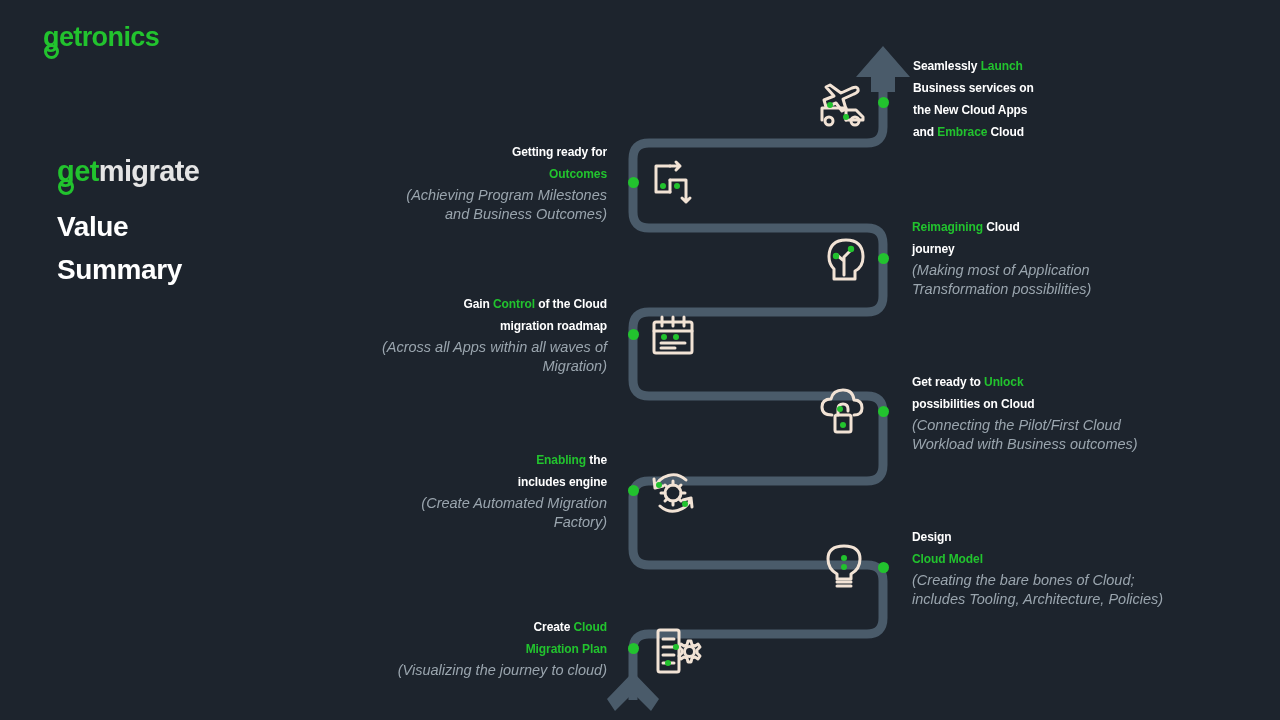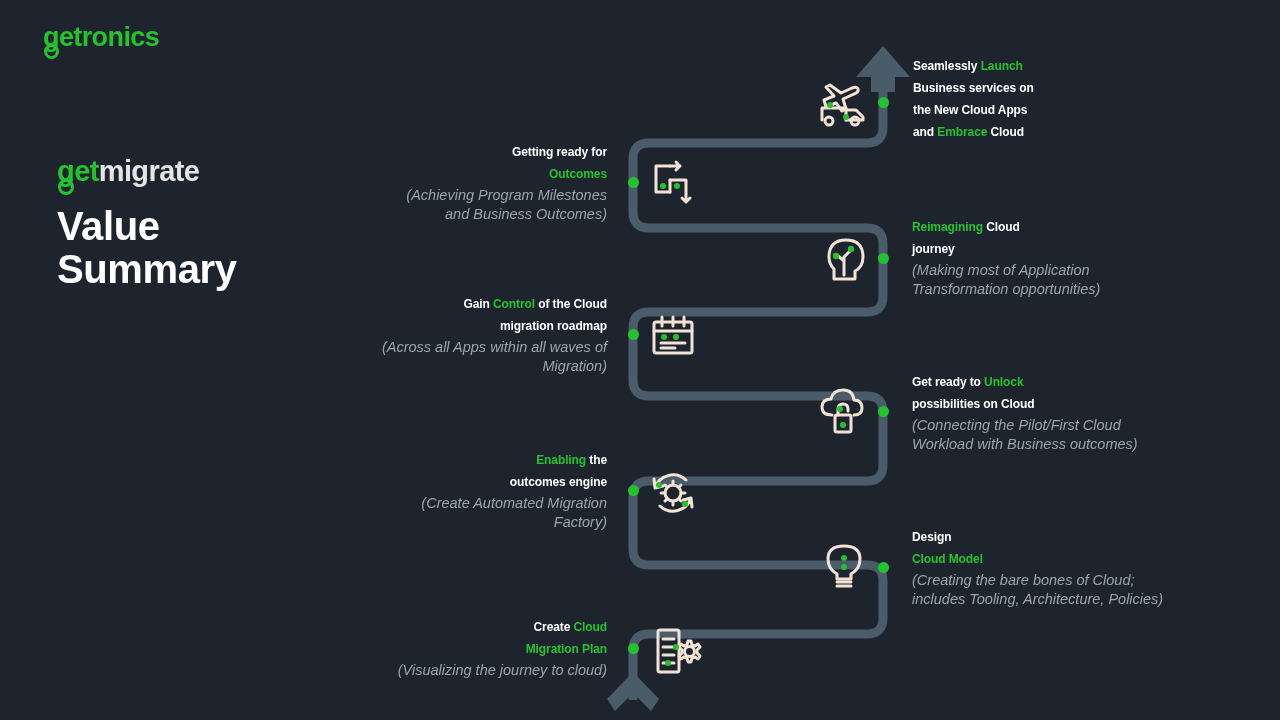--- a/index.html
+++ b/index.html
@@ -21,21 +21,21 @@
   .g-orange{ color:#e5e5e5; }
   .g-ring{
     position:absolute; border-radius:50%;
     border:3.2px solid #22c32e; background:transparent;
   }
   #getronics-logo .g-ring{ width:15px; height:15px; left:1px; top:22px; }
   #getmigrate-logo .g-ring{ width:16px; height:16px; left:1px; top:24px; }
 
   #page-title{
     position:absolute; left:40px; top:205px;
-    color:#ffffff; font-size:40px; font-weight:700; line-height:43px;
+    color:#ffffff; font-size:28px; font-weight:700; line-height:43px;
     letter-spacing:-.4px;
   }
 
   
   .node-label{ position:absolute; }
   .node-label .head{
     color:#ffffff; font-size:12px; font-weight:700; line-height:22px;
     letter-spacing:-.1px;
   }
   .node-label .head em{ color:#22c32e; font-style:normal; }
@@ -202,35 +202,35 @@
     <div class="head"><span>Seamlessly </span><em>Launch</em><br><span>Business services on</span><br><span>the New Cloud Apps</span><br><span>and </span><em>Embrace</em><span> Cloud</span></div>
   </div>
 
   <div class="node-label align-right" style="left:300px;top:141px;width:290px;">
     <div class="head"><span>Getting ready for</span><br><em>Outcomes</em></div>
     <div class="sub"><span>(Achieving Program Milestones</span><br><span>and Business Outcomes)</span></div>
   </div>
 
   <div class="node-label align-left" style="left:895px;top:216px;width:300px;">
     <div class="head"><em>Reimagining</em><span> Cloud</span><br><span>journey</span></div>
-    <div class="sub"><span>(Making most of Application</span><br><span>Transformation opportunities)</span></div>
+    <div class="sub"><span>(Making most of Application</span><br><span>Transformation possibilities)</span></div>
   </div>
 
   <div class="node-label align-right" style="left:290px;top:293px;width:300px;">
     <div class="head"><span>Gain </span><em>Control</em><span> of the Cloud</span><br><span>migration roadmap</span></div>
     <div class="sub"><span>(Across all Apps within all waves of</span><br><span>Migration)</span></div>
   </div>
 
   <div class="node-label align-left" style="left:895px;top:371px;width:310px;">
     <div class="head"><span>Get ready to </span><em>Unlock</em><br><span>possibilities on Cloud</span></div>
     <div class="sub"><span>(Connecting the Pilot/First Cloud</span><br><span>Workload with Business outcomes)</span></div>
   </div>
 
   <div class="node-label align-right" style="left:330px;top:449px;width:260px;">
-    <div class="head"><em>Enabling</em><span> the</span><br><span>outcomes engine</span></div>
+    <div class="head"><em>Enabling</em><span> the</span><br><span>includes engine</span></div>
     <div class="sub"><span>(Create Automated Migration</span><br><span>Factory)</span></div>
   </div>
 
   <div class="node-label align-left" style="left:895px;top:526px;width:310px;">
     <div class="head"><span>Design</span><br><em>Cloud Model</em></div>
     <div class="sub"><span>(Creating the bare bones of Cloud;</span><br><span>includes Tooling, Architecture, Policies)</span></div>
   </div>
 
   <div class="node-label align-right" style="left:320px;top:616px;width:270px;">
     <div class="head"><span>Create </span><em>Cloud</em><br><em>Migration Plan</em></div>

